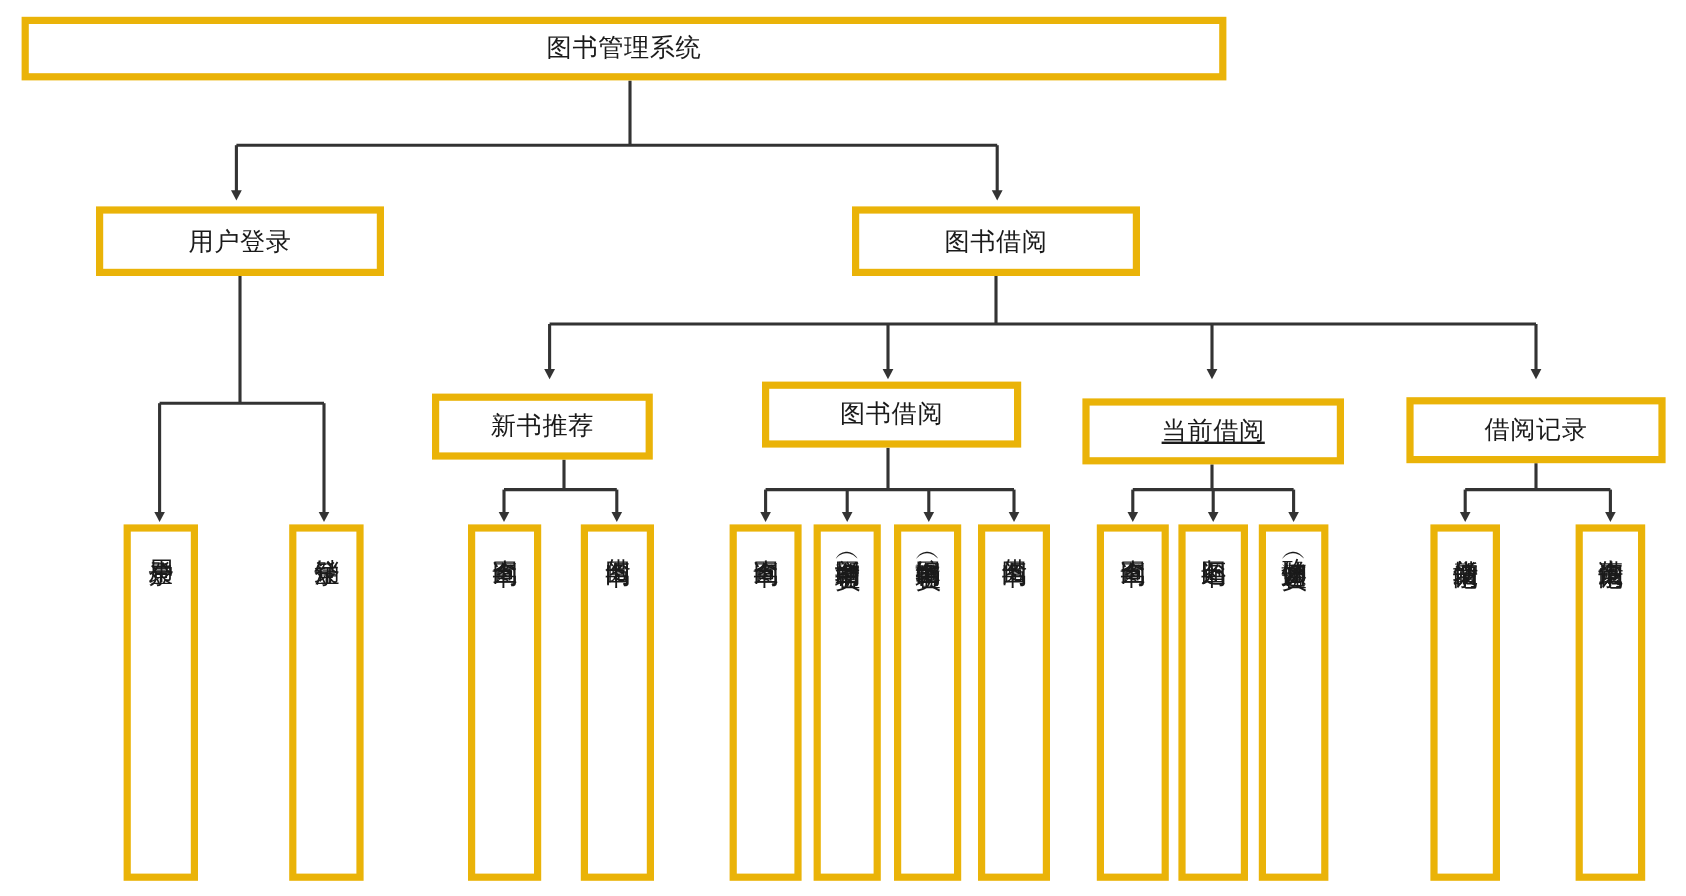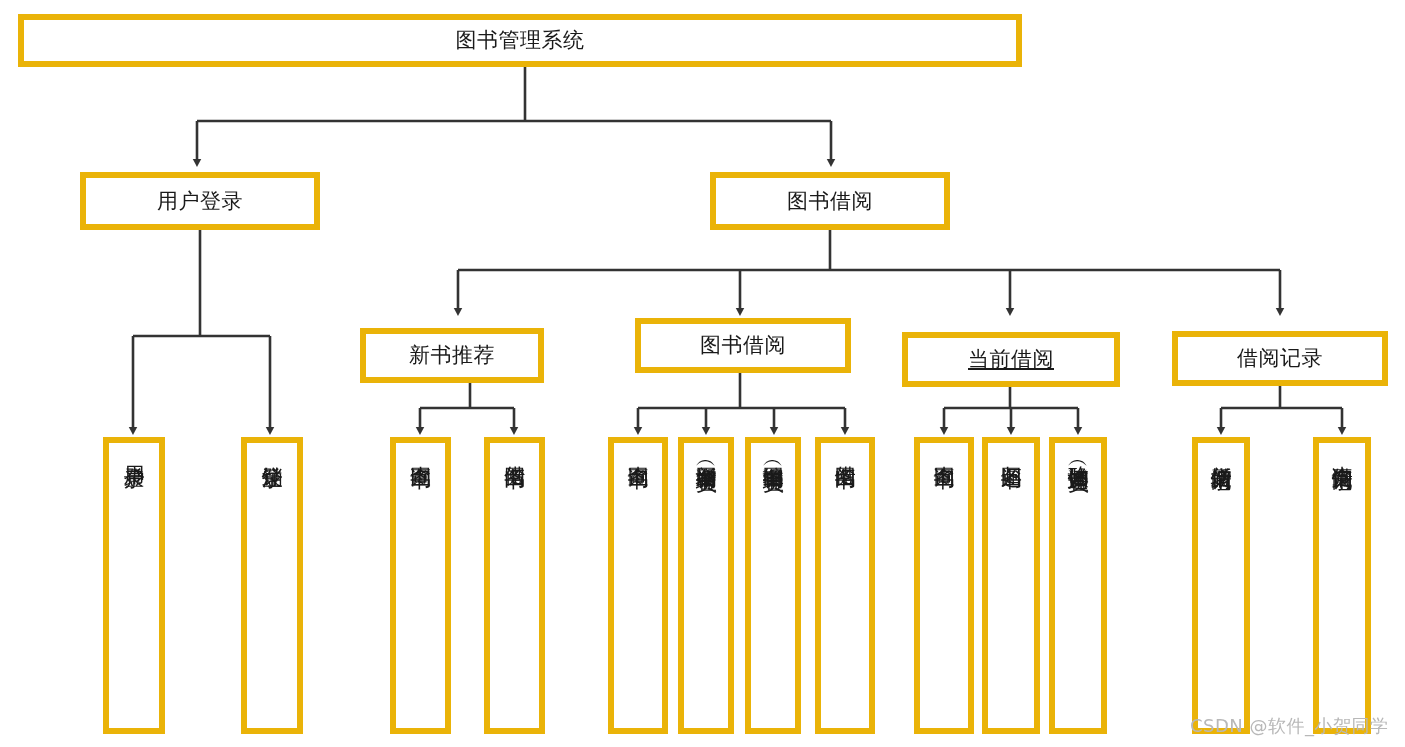--- a/index.html
+++ b/index.html
@@ -185,15 +185,14 @@
     <span class="node-label">确认归还（管理员）</span>
   </div>
 
   <div class="node vertical" style="left:1192px; top:437px; width:58px; height:297px;">
     <span class="node-label">新增借阅记录</span>
   </div>
   <div class="node vertical" style="left:1313px; top:437px; width:58px; height:297px;">
     <span class="node-label">查询借阅记录</span>
   </div>
 
-  <div class="watermark" style="left:1190px; top:714px;">CSDN @软件_小贺同学</div>
 
 </div>
 
 </body></html>

